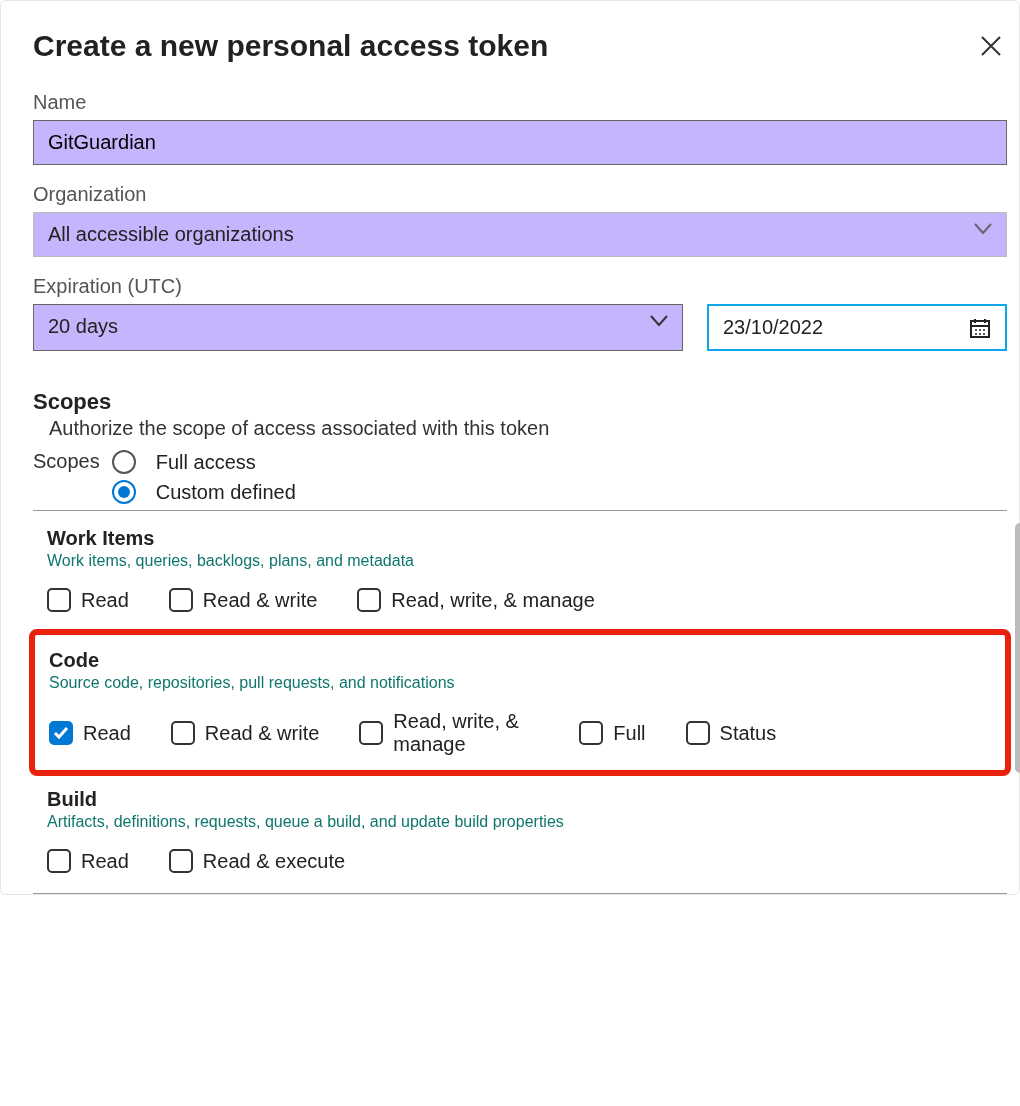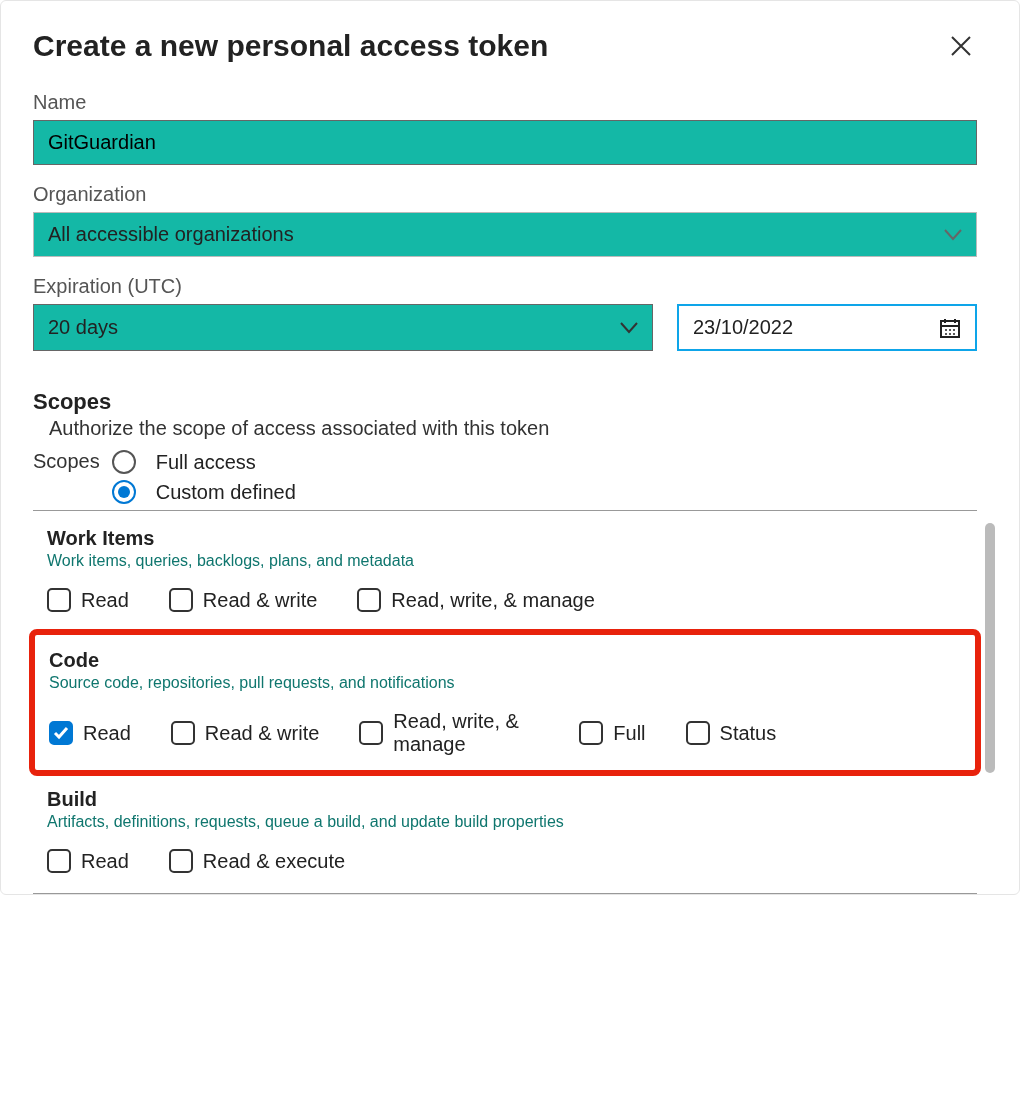--- a/index.html
+++ b/index.html
@@ -6,21 +6,21 @@
   body {
     margin: 0;
     font-family: -apple-system, BlinkMacSystemFont, "Segoe UI", Arial, sans-serif;
     background: #fff;
     color: #222;
     width: 1020px;
   }
   .modal {
     border: 1px solid #e5e5e5;
     border-radius: 6px;
-    padding: 28px 42px 0 32px;
+    padding: 28px 12px 0 32px;
     width: 1020px;
     position: relative;
   }
   .header {
     display: flex;
     justify-content: space-between;
     align-items: center;
     margin-bottom: 28px;
   }
   .title {
@@ -38,26 +38,25 @@
     color: #555;
     margin-bottom: 6px;
     margin-top: 18px;
   }
   .text-input, .select {
     width: 100%;
     border: 1px solid #666;
     padding: 10px 14px;
     font-size: 20px;
     font-family: inherit;
-    background: #14b8a6;
+    background: #c4b5fd;
   }
   .select {
     display: flex;
     justify-content: space-between;
-    align-items: center;
     cursor: pointer;
   }
   .select.light { border-color: #bbb; }
   .row {
     display: flex;
     gap: 24px;
     align-items: stretch;
   }
   .row .select.exp { flex: 1; }
   .date-box {

